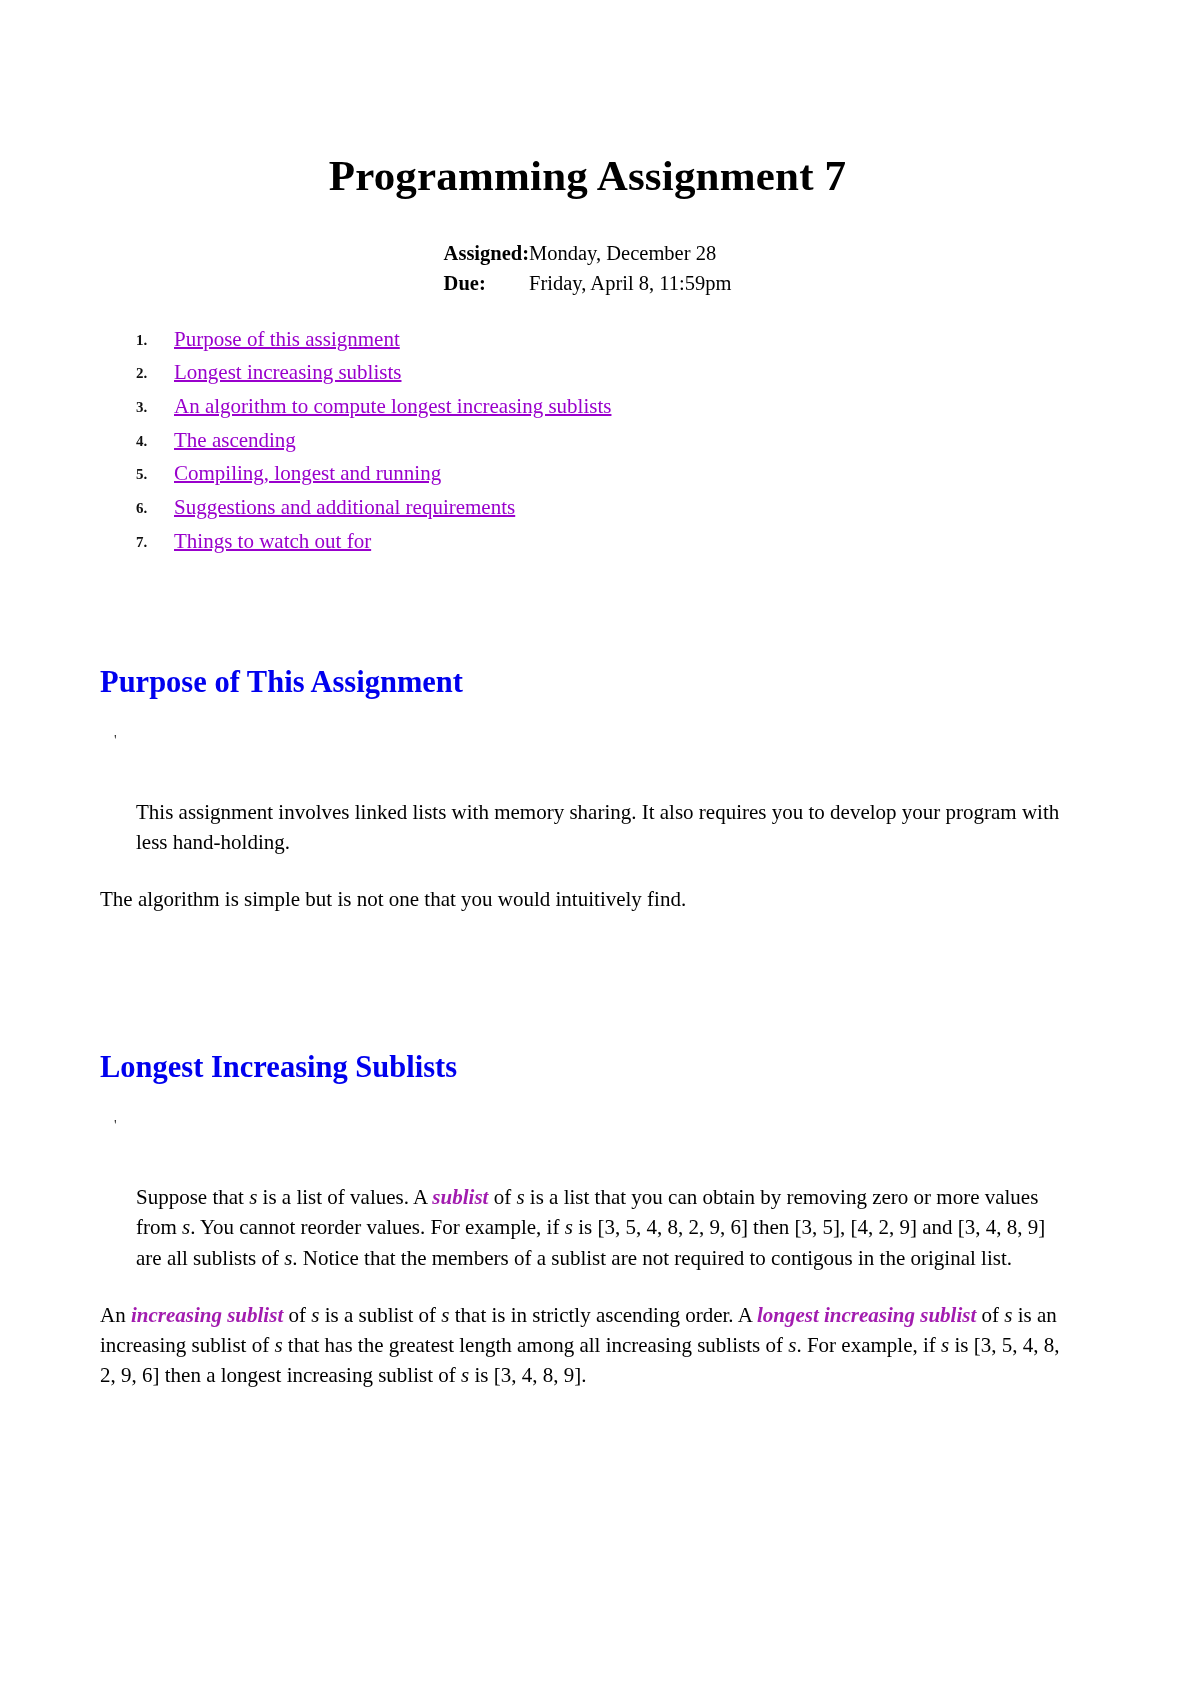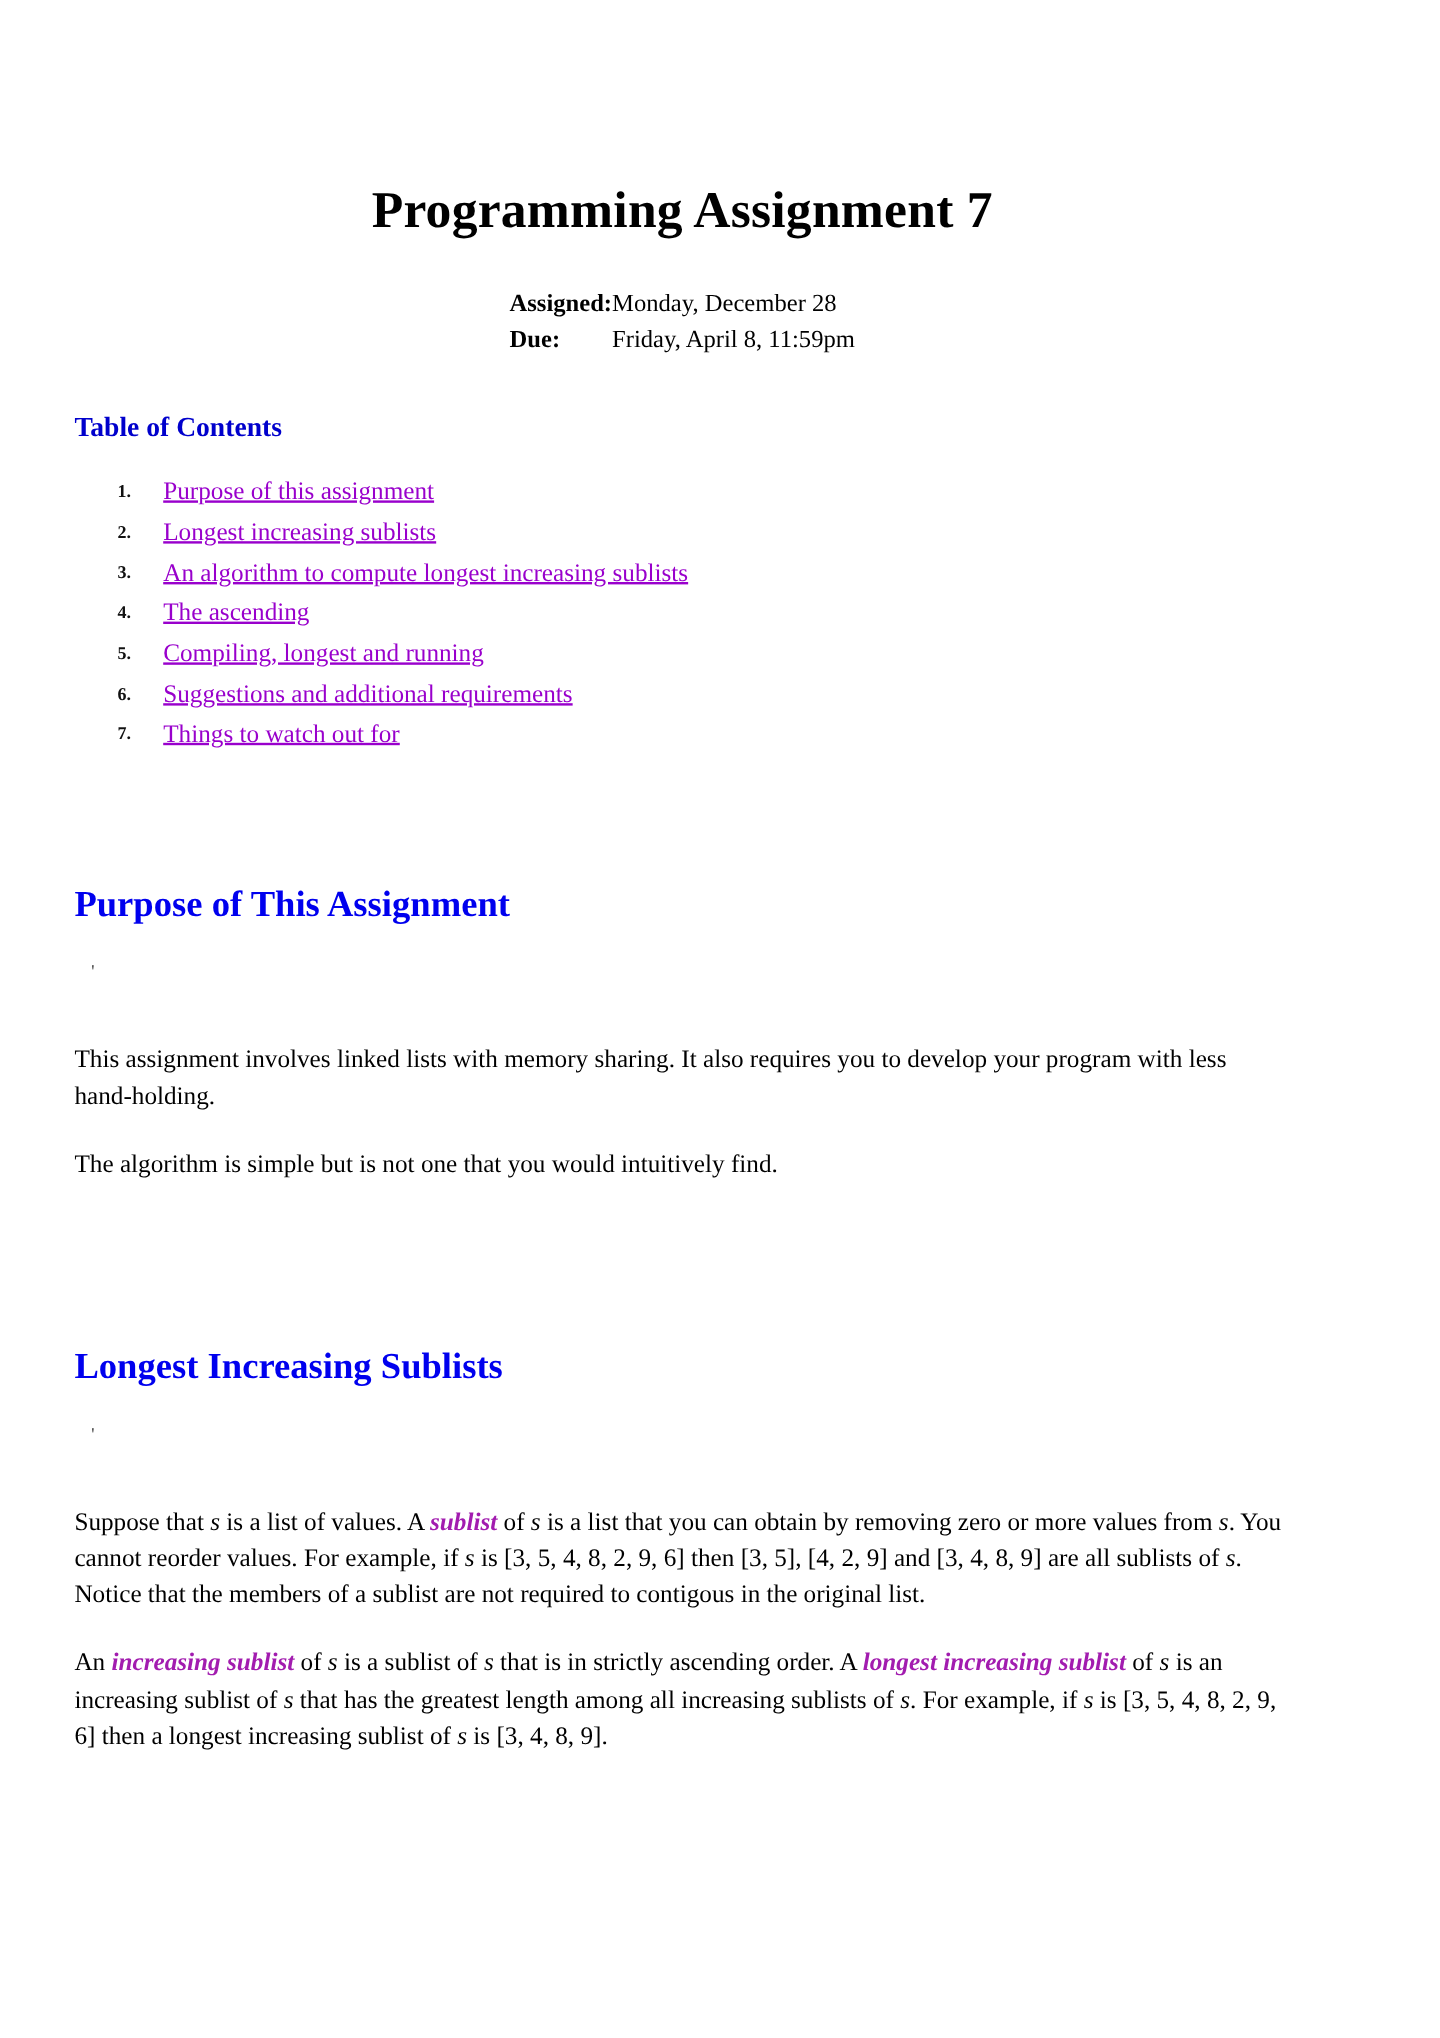--- a/index.html
+++ b/index.html
@@ -13,21 +13,21 @@
     font-family: "Liberation Serif", "DejaVu Serif", serif;
     color: #000000;
     -webkit-font-smoothing: none;
     overflow: hidden;
   }
   .page {
     position: relative;
     width: 1200px;
     height: 1698px;
     box-sizing: border-box;
-    padding: 0 125px 0 62px;
+    padding: 0 125px 0 100px;
   }
 
   
   .doc-title {
     margin: 0;
     padding-top: 152px;
     text-align: center;
     font-size: 43px;
     font-weight: bold;
     letter-spacing: 0.2px;
@@ -117,21 +117,21 @@
     height: 14px;
   }
 
   
   .body-p {
     margin: 0;
     font-size: 21px;
     line-height: 1.44;
     text-align: left;
   }
-  .p-gap-lg { padding-top: 50px; }
+  .p-gap-lg { padding-top: 50px; margin-left: 36px; }
   .p-gap-md { padding-top: 27px; }
 
   .em-term {
     font-style: italic;
     color: #a21caf;
     font-weight: bold;
   }
   .var {
     font-style: italic;
   }
@@ -151,21 +151,20 @@
         <td class="meta-value">Monday, December 28</td>
       </tr>
       <tr>
         <td class="meta-label">Due:</td>
         <td class="meta-value">Friday, April 8, 11:59pm</td>
       </tr>
     </tbody>
       </table>
   </div>
 
-  <h2 class="toc-heading">Table of Contents</h2>
 
   <ol class="toc-list">
     <li><a class="toc-link">Purpose of this assignment</a></li>
     <li><a class="toc-link">Longest increasing sublists</a></li>
     <li><a class="toc-link">An algorithm to compute longest increasing sublists</a></li>
     <li><a class="toc-link">The ascending</a></li>
     <li><a class="toc-link">Compiling, longest and running</a></li>
     <li><a class="toc-link">Suggestions and additional requirements</a></li>
     <li><a class="toc-link">Things to watch out for</a></li>
   </ol>

